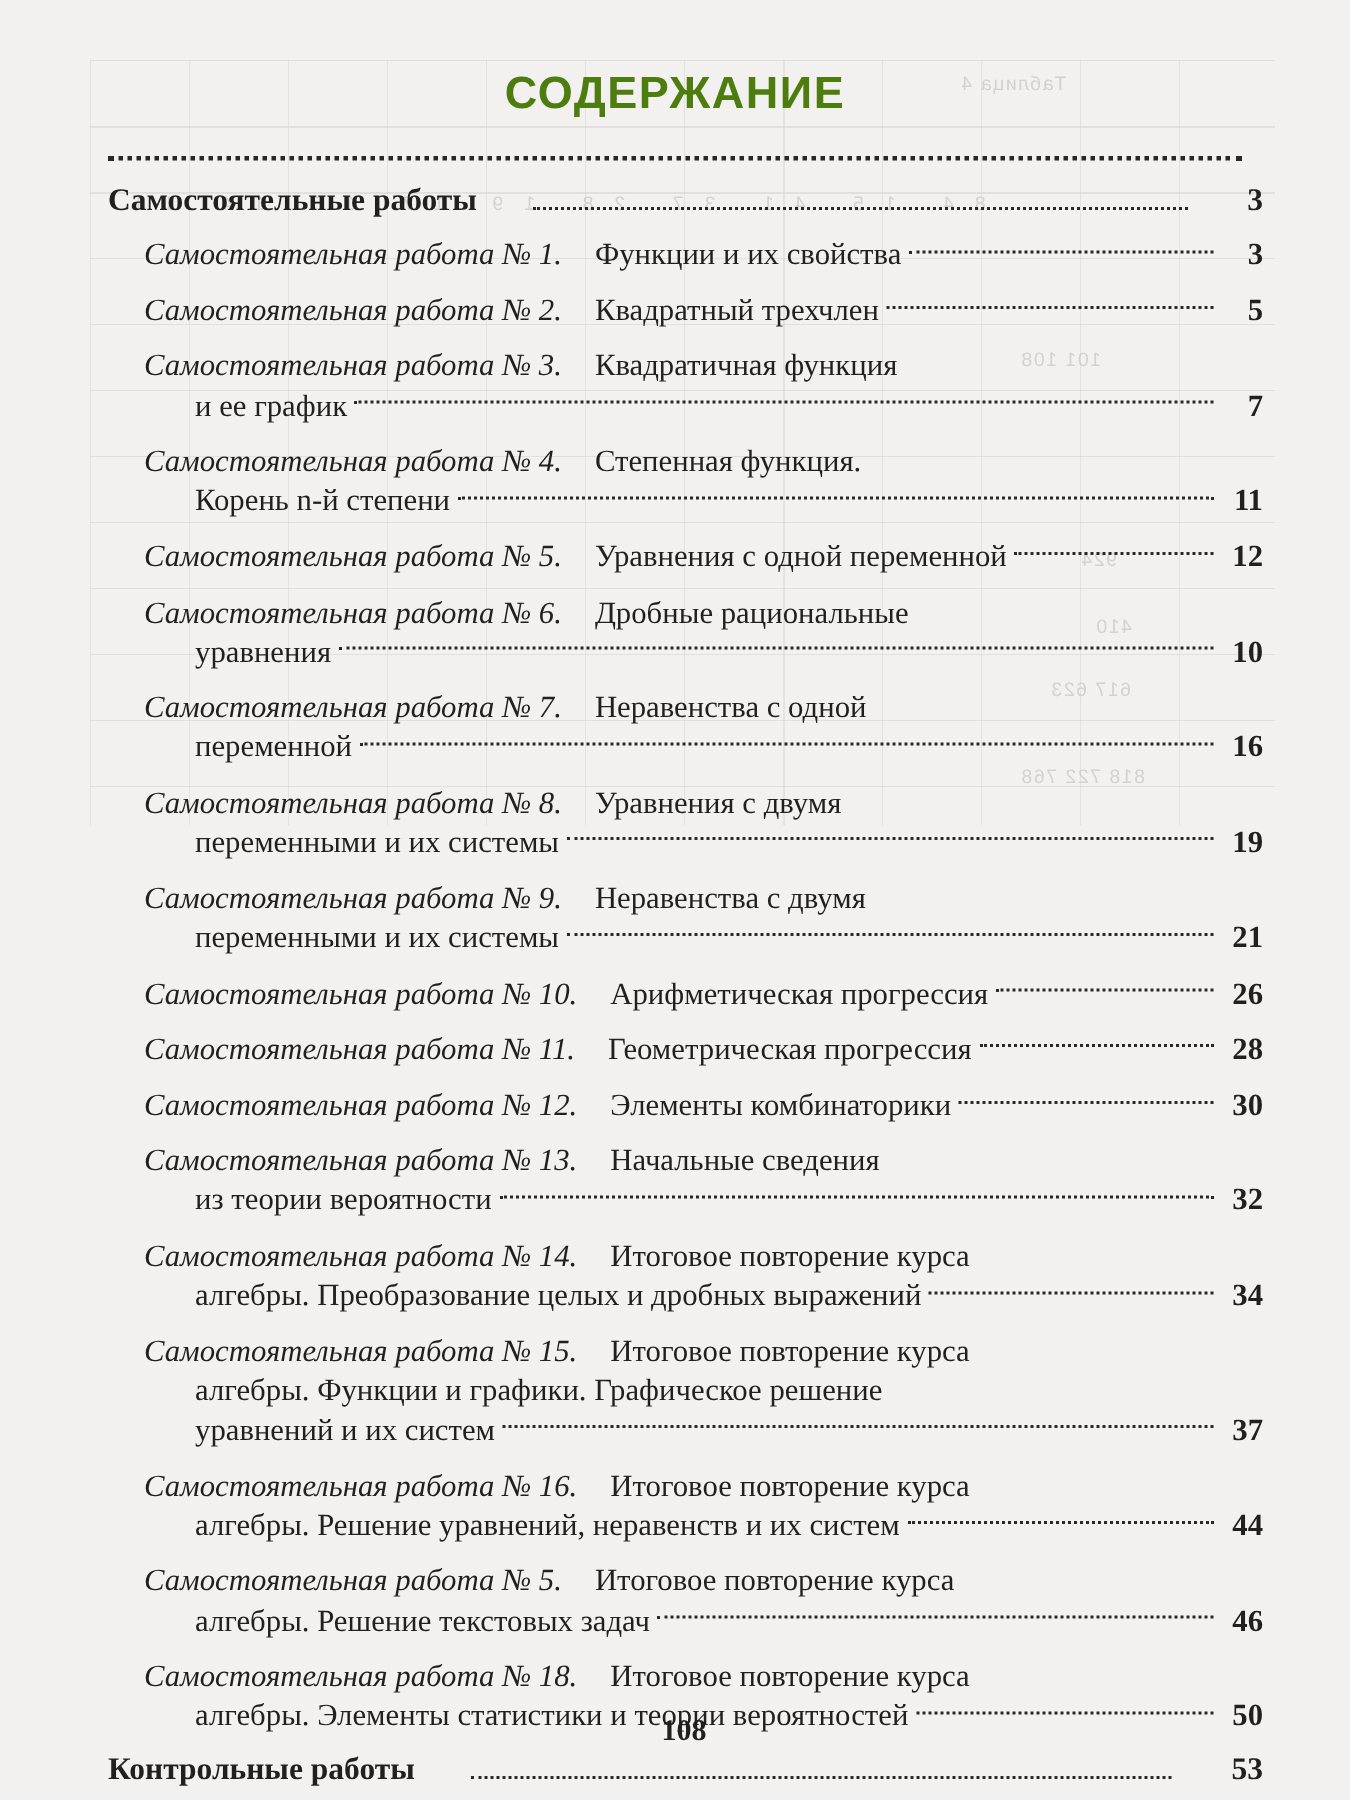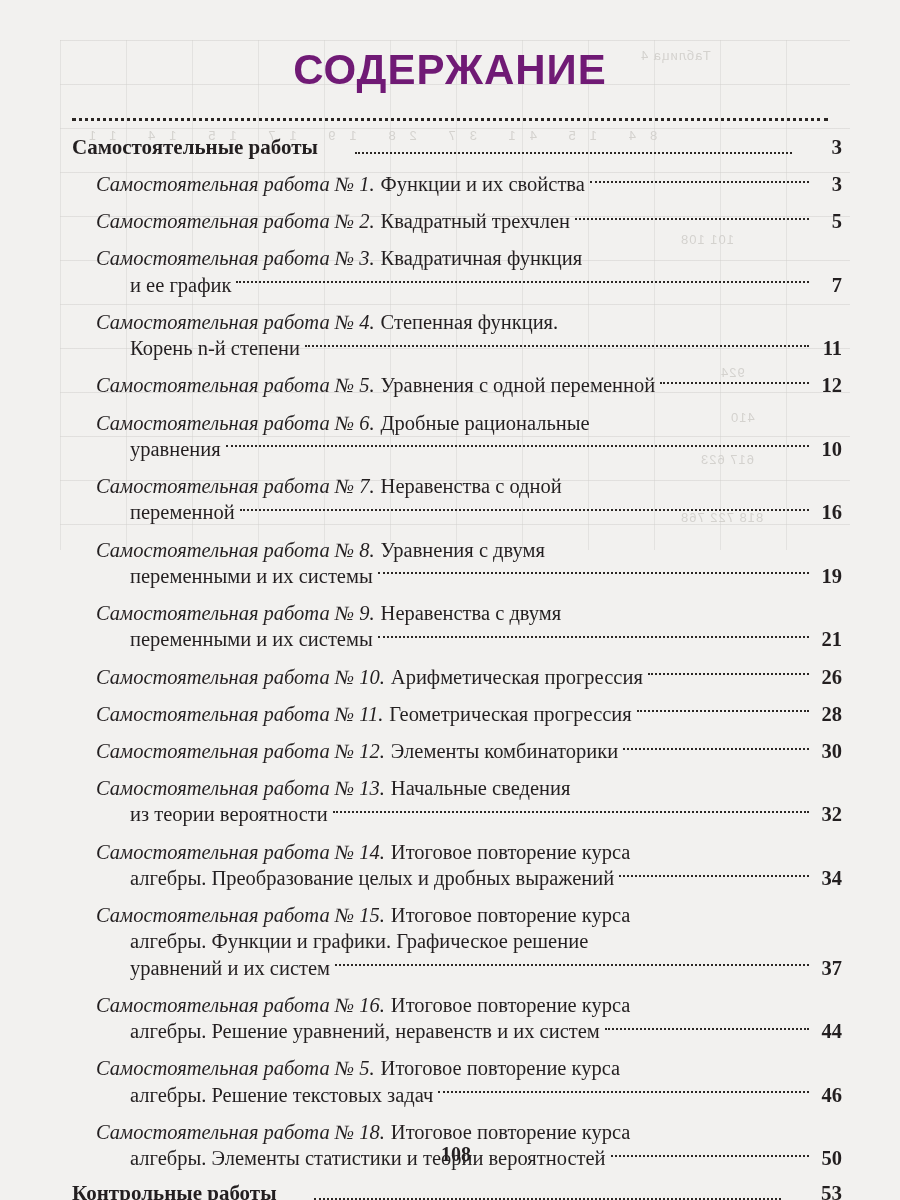--- a/index.html
+++ b/index.html
@@ -46,23 +46,23 @@
     width: 900px;
     height: 1200px;
     padding: 0;
     box-sizing: border-box;
   }
 
   .title {
     text-align: center;
     font-family: "Liberation Sans", sans-serif;
     font-weight: bold;
-    font-size: 42px;
+    font-size: 30px;
     letter-spacing: 1px;
-    color: #701a75;
+    color: #4d7c0f;
     margin: 0;
     padding-top: 46px;
     position: relative;
     z-index: 3;
   }
 
   .rule {
     margin: 24px 72px 0 72px;
     border-top: 3px dotted #2b2724;
     height: 0;
@@ -107,21 +107,21 @@
     align-items: center;
     font-family: Liberation Serif, serif;
   }
   .entry .num {
     font-style: italic;
     white-space: nowrap;
   }
   .entry .txt {
     white-space: normal;
   }
-  .entry .first .txt { padding-left: 6px; }
+  .entry .first .txt { padding-left: 6px; margin-left: 16px; }
   .entry .cont {
     padding-left: 34px;
   }
   .entry .dots {
     flex: 1 1 auto;
     border-bottom: 2.5px dotted #2b2724;
     margin: 0 7px 5px 5px;
     height: 0;
     min-width: 10px;
   }

